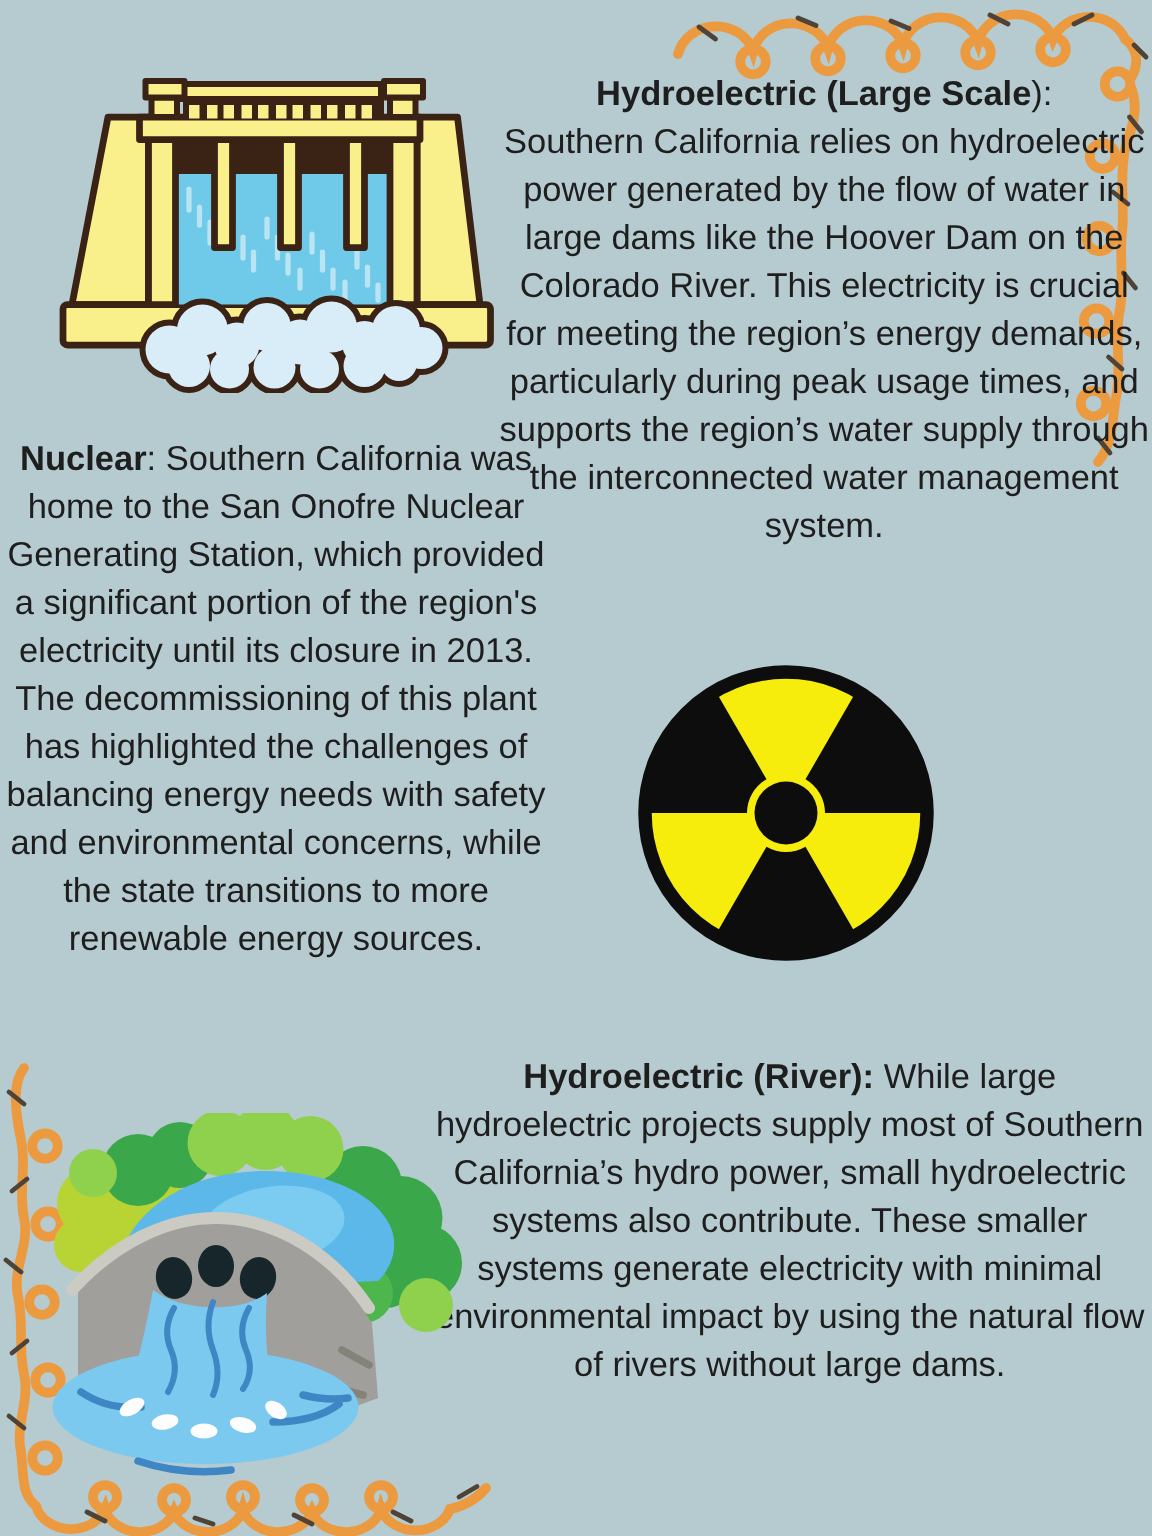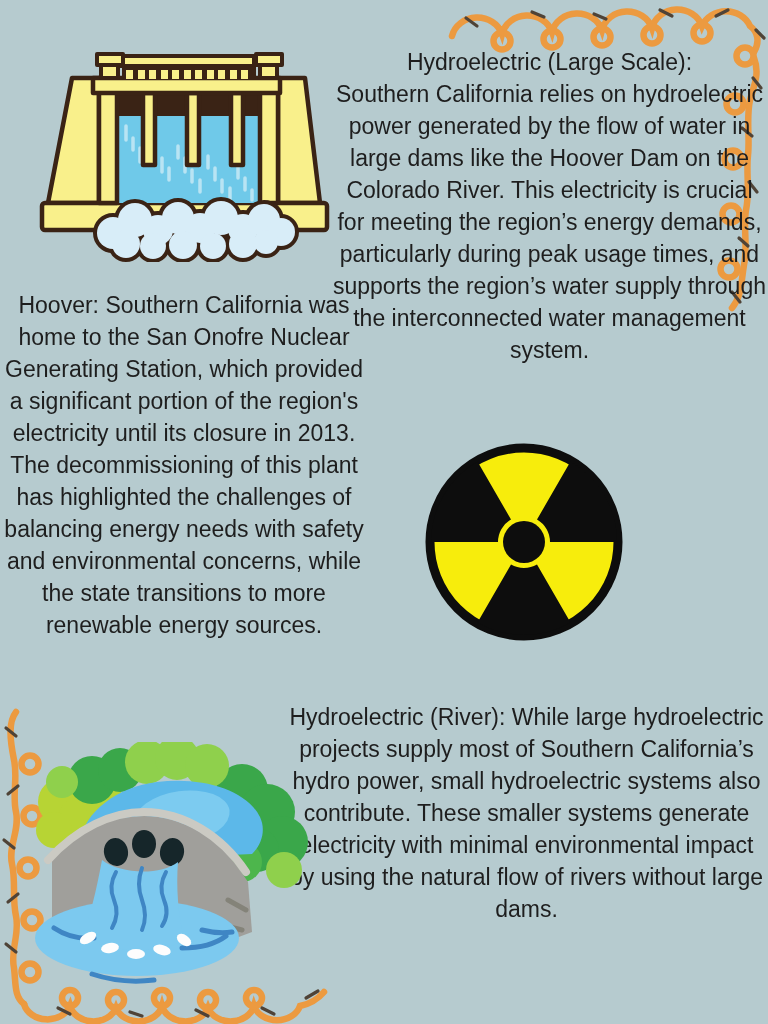--- a/index.html
+++ b/index.html
@@ -11,21 +11,21 @@
     font-family:"Liberation Sans", sans-serif;
     color:#1e1e1e;
   }
   .para{
     margin:0;
     text-align:center;
     font-size:23px;
     line-height:32px;
     font-weight:400;
   }
-  .para strong{font-weight:400;}
+  .para strong{font-weight:700;}
   .section{position:absolute;}
   #sec-hydro-large{left:331px;top:46px;width:437px;}
   #sec-nuclear{left:2px;top:289px;width:364px;}
   #sec-hydro-small{left:287px;top:701px;width:479px;}
   figure{position:absolute;margin:0;padding:0;}
   #fig-large-dam{left:38px;top:48px;width:292px;height:214px;}
   #fig-radiation{left:422px;top:440px;width:204px;height:204px;}
   #fig-small-dam{left:32px;top:742px;width:288px;height:256px;}
   #decor{position:absolute;left:0;top:0;width:768px;height:1024px;pointer-events:none;}
 </style>
@@ -183,21 +183,21 @@
       </g>
     </svg>
   </figure>
 
   <section class="section" id="sec-hydro-large">
     <p class="para"><strong>Hydroelectric (Large Scale</strong><span>):</span><br>
     <span>Southern California relies on hydroelectric power generated by the flow of water in large dams like the Hoover Dam on the Colorado River. This electricity is crucial for meeting the region’s energy demands, particularly during peak usage times, and supports the region’s water supply through the interconnected water management system.</span></p>
   </section>
 
   <section class="section" id="sec-nuclear">
-    <p class="para"><strong>Hoover</strong><span>:</span>
+    <p class="para"><strong>Nuclear</strong><span>:</span>
     <span>Southern California was home to the San Onofre Nuclear Generating Station, which provided a significant portion of the region's electricity until its closure in 2013. The decommissioning of this plant has highlighted the challenges of balancing energy needs with safety and environmental concerns, while the state transitions to more renewable energy sources.</span></p>
   </section>
 
   <figure id="fig-radiation">
     <svg viewBox="-102 -102 204 204" width="204" height="204" xmlns="http://www.w3.org/2000/svg">
       <circle cx="0" cy="0" r="94" fill="#f7ed0c" stroke="#0d0d0d" stroke-width="9"></circle>
       <g fill="#0d0d0d">
         <path d="M46.5,80.5 A93,93 0 0 1 -46.5,80.5 L-13,22.5 A26,26 0 0 0 13,22.5 Z"></path>
         <path d="M-93,0 A93,93 0 0 1 -46.5,-80.5 L-13,-22.5 A26,26 0 0 0 -26,0 Z"></path>
         <path d="M46.5,-80.5 A93,93 0 0 1 93,0 L26,0 A26,26 0 0 0 13,-22.5 Z"></path>

